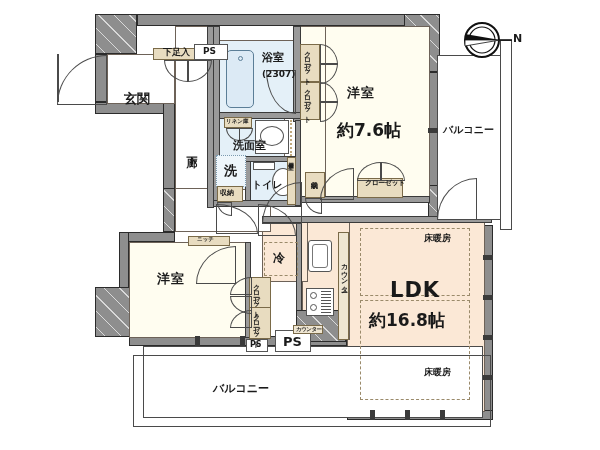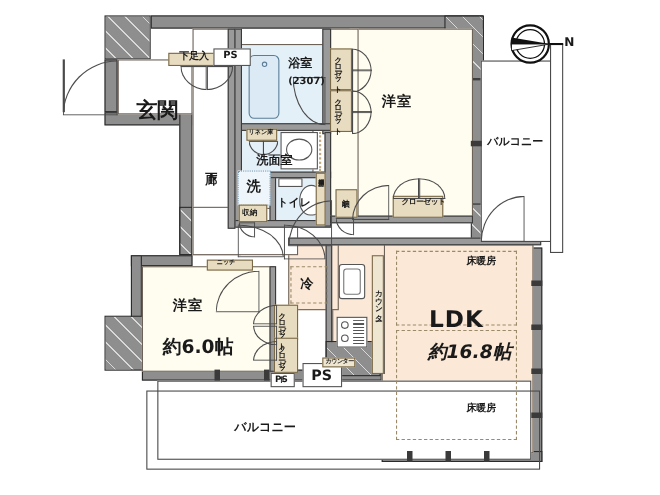--- a/index.html
+++ b/index.html
@@ -205,28 +205,28 @@
 
   <div class="door-arc arcTL" style="left:196px;top:246px;width:38px;height:36px;"></div>
   <div class="door-arc arcTL" style="left:230px;top:277px;width:20px;height:16px;"></div>
   <div class="door-arc arcBL" style="left:230px;top:296px;width:20px;height:16px;"></div>
   <div class="door-arc arcTL" style="left:230px;top:310px;width:20px;height:16px;"></div>
 
   <div class="door-arc arcTL" style="left:437px;top:178px;width:38px;height:40px;"></div>
   <div class="door-arc arcTL" style="left:262px;top:182px;width:38px;height:40px;"></div>
 
   <div class="lbl room-name" style="left:347px;top:86px;">洋室</div>
+  <div class="lbl room-size" style="left:337px;top:122px;">約7.6帖</div>
 
   <div class="lbl room-name" style="left:157px;top:272px;">洋室</div>
-  <div class="lbl room-size" style="left:148px;top:308px;">約6.0帖</div>
 
   <div class="lbl ldk-name" style="left:390px;top:280px;">LDK</div>
-  <div class="lbl room-size" style="left:389px;top:312px;font-style:italic;">約16.8帖</div>
-
-  <div class="lbl lbl-md" style="left:124px;top:92px;font-size:19px;font-family:Liberation Mono, monospace;">玄関</div>
+  <div class="lbl room-size" style="left:369px;top:312px;">約16.8帖</div>
+
+  <div class="lbl lbl-md" style="left:124px;top:92px;font-size:13px;">玄関</div>
 
   <div class="lbl lbl-md vert" style="left:186px;top:148px;font-size:11px;">廊下</div>
 
   <div class="lbl lbl-md" style="left:262px;top:52px;">浴室</div>
   <div class="lbl lbl-sm" style="left:262px;top:70px;">(2307)</div>
 
   <div class="lbl lbl-md" style="left:233px;top:140px;">洗面室</div>
 
   <div class="lbl lbl-md" style="left:252px;top:180px;font-size:10px;">トイレ</div>
 

